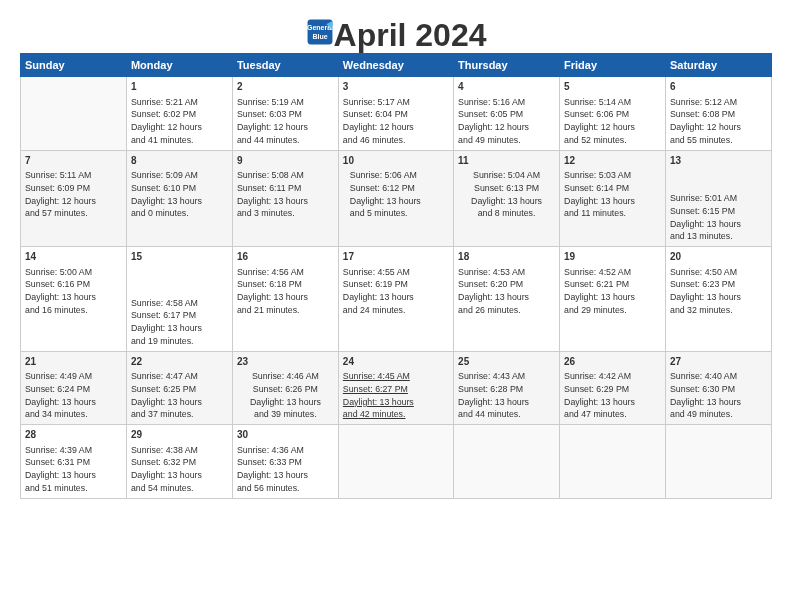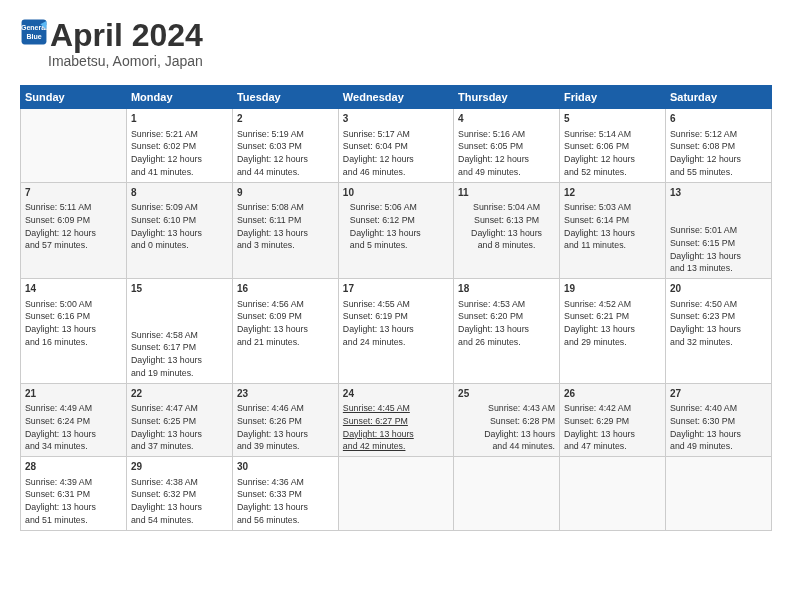--- a/index.html
+++ b/index.html
@@ -12,22 +12,22 @@
     }
     .page {
       width: 792px;
       height: 612px;
       padding: 18px 20px 10px 20px;
       background: #fff;
     }
     .header-row {
       display: flex;
       align-items: flex-start;
-      justify-content: flex-start;
-      margin-bottom: 16px;
+      justify-content: center;
+      margin-bottom: 0;
     }
     .logo {
       display: flex;
       align-items: center;
       gap: 4px;
     }
     .logo-icon {
       width: 28px;
       height: 28px;
     }
@@ -99,21 +99,20 @@
     <div class="logo">
       <svg class="logo-icon" viewBox="0 0 36 36">
         <rect x="2" y="2" width="32" height="32" rx="4" fill="#1a5fa8"></rect>
         <text x="18" y="16" text-anchor="middle" fill="white" font-size="9" font-weight="bold" font-family="Arial">General</text>
         <text x="18" y="27" text-anchor="middle" fill="white" font-size="9" font-weight="bold" font-family="Arial">Blue</text>
         <polygon points="26,8 34,4 34,14" fill="#5bb8f5"></polygon>
       </svg>
     </div>
     <div class="title-area">
       <div class="main-title">April 2024</div>
-      <div class="subtitle">Imabetsu, Aomori, Japan</div>
     </div>
   </div>
 
   <table>
     <thead>
       <tr>
       <th>Sunday</th>
           <th>Monday</th>
           <th>Tuesday</th>
           <th>Wednesday</th>
@@ -230,21 +229,21 @@
           <td>
             <span class="day-num">15</span>
             <div class="day-info" style="white-space: pre-line; margin-top: 32px;">Sunrise: 4:58 AM
 Sunset: 6:17 PM
 Daylight: 13 hours
 and 19 minutes.</div>
           </td>
           <td>
             <span class="day-num">16</span>
             <div class="day-info" style="white-space: pre-line;">Sunrise: 4:56 AM
-Sunset: 6:09 PM
+Sunset: 6:18 PM
 Daylight: 13 hours
 and 21 minutes.</div>
           </td>
           <td>
             <span class="day-num">17</span>
             <div class="day-info" style="white-space: pre-line;">Sunrise: 4:55 AM
 Sunset: 6:19 PM
 Daylight: 13 hours
 and 24 minutes.</div>
           </td>
@@ -280,35 +279,35 @@
           </td>
           <td>
             <span class="day-num">22</span>
             <div class="day-info" style="white-space: pre-line;">Sunrise: 4:47 AM
 Sunset: 6:25 PM
 Daylight: 13 hours
 and 37 minutes.</div>
           </td>
           <td>
             <span class="day-num">23</span>
-            <div class="day-info" style="white-space: pre-line;">Sunrise: 4:46 AM
+            <div class="day-info" style="white-space: pre-line; text-align: center;">Sunrise: 4:46 AM
 Sunset: 6:26 PM
 Daylight: 13 hours
 and 39 minutes.</div>
           </td>
           <td>
             <span class="day-num">24</span>
             <div class="day-info" style="white-space: pre-line; text-decoration: underline;">Sunrise: 4:45 AM
 Sunset: 6:27 PM
 Daylight: 13 hours
 and 42 minutes.</div>
           </td>
           <td>
             <span class="day-num">25</span>
-            <div class="day-info" style="white-space: pre-line; text-align: right;">Sunrise: 4:43 AM
+            <div class="day-info" style="white-space: pre-line;">Sunrise: 4:43 AM
 Sunset: 6:28 PM
 Daylight: 13 hours
 and 44 minutes.</div>
           </td>
           <td>
             <span class="day-num">26</span>
             <div class="day-info" style="white-space: pre-line;">Sunrise: 4:42 AM
 Sunset: 6:29 PM
 Daylight: 13 hours
 and 47 minutes.</div>

